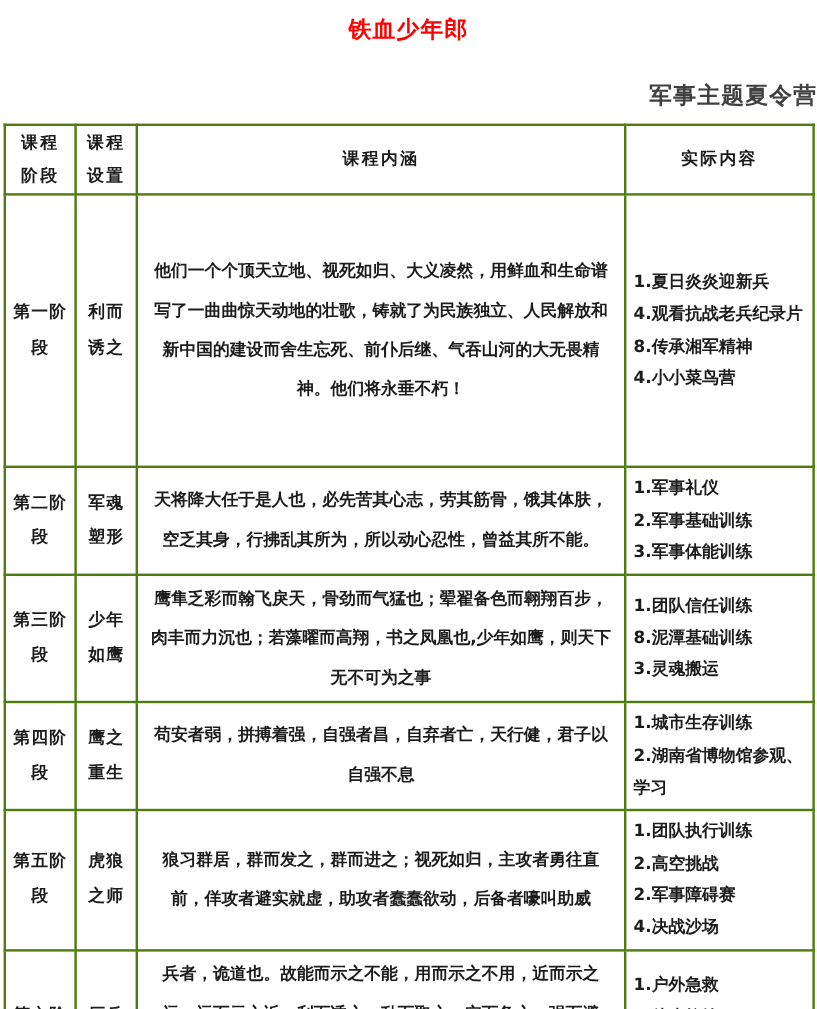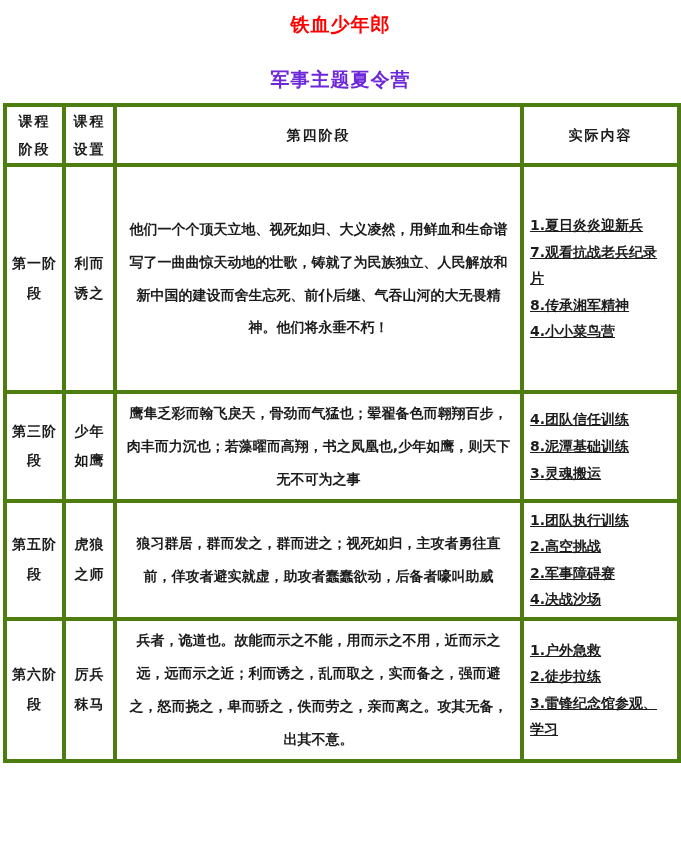--- a/index.html
+++ b/index.html
@@ -17,34 +17,34 @@
   .doc-title {
     margin: 12px 0 0 0;
     text-align: center;
     font-size: 19px;
     font-weight: bold;
     color: #ff0000;
     letter-spacing: 1px;
   }
   .doc-subtitle {
     margin: 29px 0 0 0;
-    text-align: center;
+    text-align: right;
     font-size: 19px;
     font-weight: bold;
-    color: #6d28d9;
+    color: #404040;
     letter-spacing: 1px;
   }
   table.course-table {
     margin: 10px 0 0 3px;
     width: 674px;
     border-collapse: collapse;
     table-layout: fixed;
   }
   .course-table th, .course-table td {
-    border: 4px solid #4d7c0f;
+    border: 2px solid #4d7c0f;
     font-weight: bold;
     color: #1c1c1c;
     box-sizing: border-box;
     vertical-align: middle;
   }
   .course-table th {
     height: 58px;
     font-size: 14px;
     text-align: center;
     letter-spacing: 2px;
@@ -66,21 +66,20 @@
     line-height: 2.35;
     padding: 0 4px;
   }
   td.content-cell p {
     margin: 3px;
   }
   td.items-cell {
     font-size: 14px;
     padding: 4px 6px;
     text-align: left;
-    text-decoration: underline;
   }
   .item-line {
     line-height: 1.9;
     margin: 0;
   }
 </style>
 </head>
 <body>
 
 <h1 class="doc-title">铁血少年郎</h1>
@@ -90,48 +89,71 @@
   <colgroup>
     <col style="width:59px">
     <col style="width:51px">
     <col style="width:407px">
     <col style="width:157px">
   </colgroup>
   <thead>
     <tr>
       <th>课程阶段</th>
       <th>课程设置</th>
-      <th>第四阶段</th>
+      <th>课程内涵</th>
       <th>实际内容</th>
     </tr>
   </thead>
   <tbody>
       <tr style="height: 227px;">
         <td class="stage-cell">第一阶段</td>
         <td class="course-cell">利而诱之</td>
         <td class="content-cell">
           <p>他们一个个顶天立地、视死如归、大义凌然，用鲜血和生命谱写了一曲曲惊天动地的壮歌，铸就了为民族独立、人民解放和新中国的建设而舍生忘死、前仆后继、气吞山河的大无畏精神。他们将永垂不朽！</p>
         </td>
         <td class="items-cell">
           <div class="item-line">1.夏日炎炎迎新兵</div>
-          <div class="item-line">7.观看抗战老兵纪录片</div>
+          <div class="item-line">4.观看抗战老兵纪录片</div>
           <div class="item-line">8.传承湘军精神</div>
           <div class="item-line">4.小小菜鸟营</div>
+        </td>
+      </tr>
+      <tr style="height: 80px;">
+        <td class="stage-cell">第二阶段</td>
+        <td class="course-cell">军魂塑形</td>
+        <td class="content-cell">
+          <p>天将降大任于是人也，必先苦其心志，劳其筋骨，饿其体肤，空乏其身，行拂乱其所为，所以动心忍性，曾益其所不能。</p>
+        </td>
+        <td class="items-cell">
+          <div class="item-line">1.军事礼仪</div>
+          <div class="item-line">2.军事基础训练</div>
+          <div class="item-line">3.军事体能训练</div>
         </td>
       </tr>
       <tr style="height: 93px;">
         <td class="stage-cell">第三阶段</td>
         <td class="course-cell">少年如鹰</td>
         <td class="content-cell">
           <p>鹰隼乏彩而翰飞戾天，骨劲而气猛也；翚翟备色而翱翔百步，肉丰而力沉也；若藻曜而高翔，书之凤凰也,少年如鹰，则天下无不可为之事</p>
         </td>
         <td class="items-cell">
-          <div class="item-line">4.团队信任训练</div>
+          <div class="item-line">1.团队信任训练</div>
           <div class="item-line">8.泥潭基础训练</div>
           <div class="item-line">3.灵魂搬运</div>
+        </td>
+      </tr>
+      <tr style="height: 77px;">
+        <td class="stage-cell">第四阶段</td>
+        <td class="course-cell">鹰之重生</td>
+        <td class="content-cell">
+          <p>苟安者弱，拼搏着强，自强者昌，自弃者亡，天行健，君子以自强不息</p>
+        </td>
+        <td class="items-cell">
+          <div class="item-line">1.城市生存训练</div>
+          <div class="item-line">2.湖南省博物馆参观、学习</div>
         </td>
       </tr>
       <tr style="height: 108px;">
         <td class="stage-cell">第五阶段</td>
         <td class="course-cell">虎狼之师</td>
         <td class="content-cell">
           <p>狼习群居，群而发之，群而进之；视死如归，主攻者勇往直前，佯攻者避实就虚，助攻者蠢蠢欲动，后备者嚎叫助威</p>
         </td>
         <td class="items-cell">
           <div class="item-line">1.团队执行训练</div>

